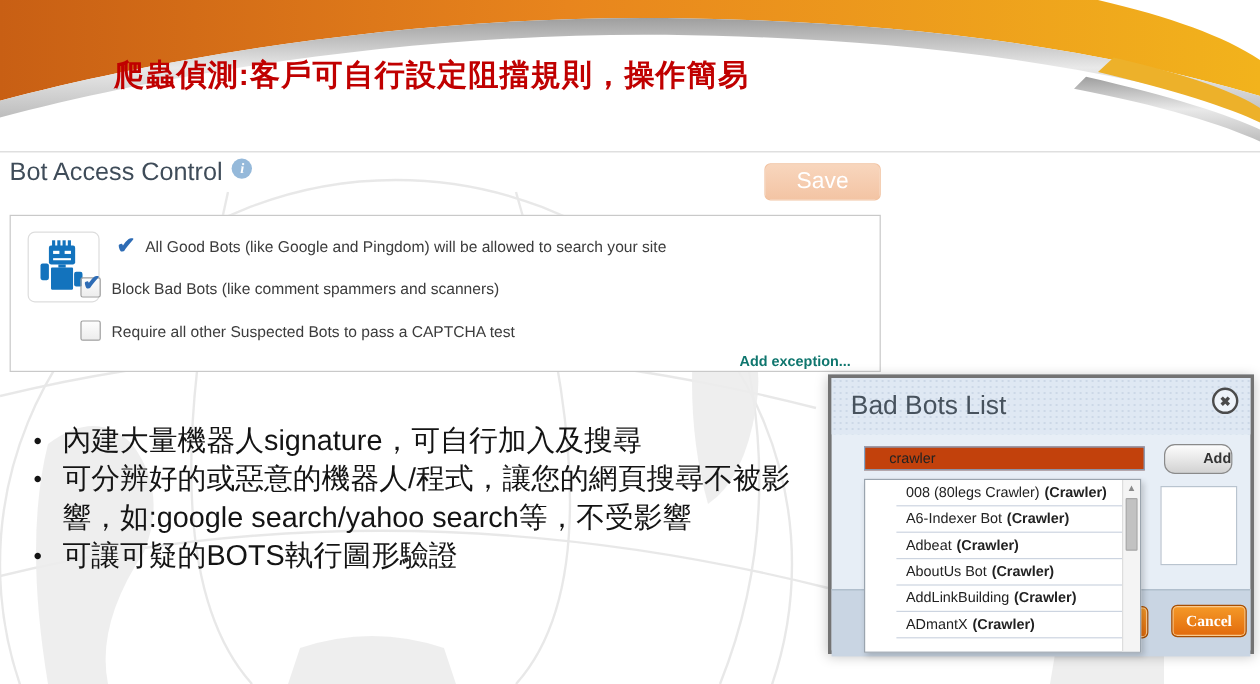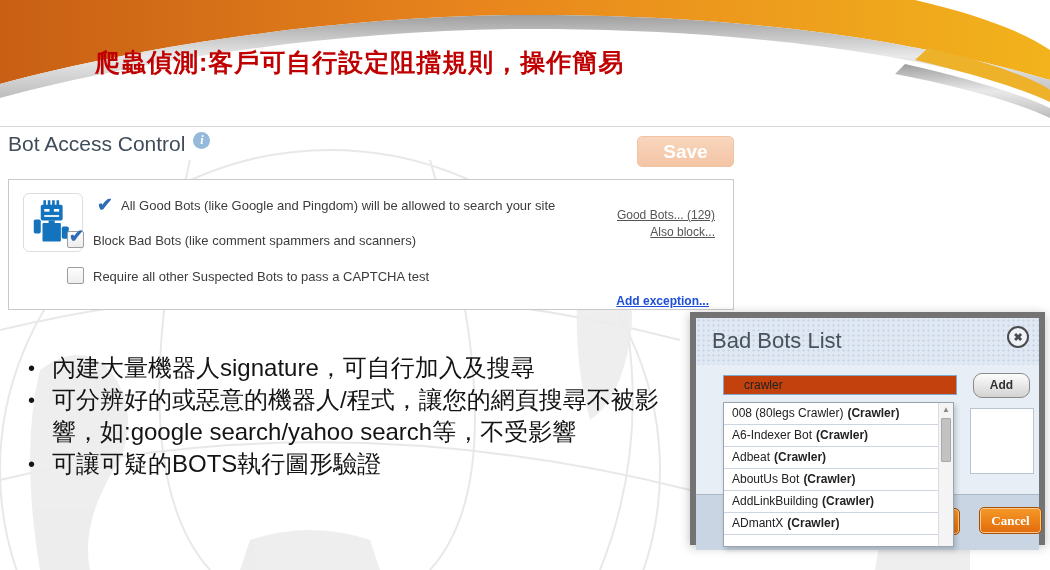--- a/index.html
+++ b/index.html
@@ -15,61 +15,61 @@
     font-size:25px; font-weight:bold; color:#c00000; letter-spacing:1px; white-space:nowrap; }
 
   .top-divider { position:absolute; left:0; top:126px; width:1050px; height:1px; background:#d8d8d8; z-index:1; }
 
   
   .bac-heading { position:absolute; left:8px; top:132px; z-index:2; font-size:21px; color:#3f4c59; display:flex; align-items:flex-start; gap:8px; }
   .info-icon { display:inline-flex; width:17px; height:17px; border-radius:50%; background:#95b9da; color:#fff;
     align-items:center; justify-content:center; font-size:12px; font-weight:bold; font-family:"Liberation Serif", serif; font-style:italic; }
   .save-btn { position:absolute; left:637px; top:136px; width:97px; height:31px; z-index:2;
     background:linear-gradient(#f8d6bd,#f3c4a4); border:1px solid #f2c3a2; border-radius:5px;
-    color:#fff; font-size:19px; font-weight:bold; text-align:center; line-height:29px; }
+    color:#fff; font-size:19px; font-weight:normal; text-align:center; line-height:29px; }
 
   
   .panel { position:absolute; left:8px; top:179px; width:726px; height:131px; background:#fff; border:1px solid #c9c9c9; z-index:2; }
   .robot-box { position:absolute; left:14px; top:13px; width:60px; height:59px; background:#fff; border:1px solid #ddd; border-radius:6px;
     display:flex; align-items:center; justify-content:center; }
   .big-check { position:absolute; left:88px; top:13px; font-size:19px; color:#2e6cb5; font-weight:bold; }
   .opt-label { position:absolute; font-size:13px; color:#3c3c3c; white-space:nowrap; }
   .cb { position:absolute; width:17px; height:17px; background:linear-gradient(#fdfdfd,#ededed); border:1px solid #9d9d9d; border-radius:2px; }
   .cb .mark { position:absolute; left:1px; top:-7px; font-size:18px; color:#2e6cb5; font-weight:bold; }
   .side-links { position:absolute; right:18px; top:27px; text-align:right; font-size:12px; color:#555; line-height:17px; }
   .side-links span { display:block; text-decoration:underline; cursor:pointer; }
-  .add-exc { position:absolute; right:24px; top:114px; font-size:12px; font-weight:bold; color:#1d4ed8; text-decoration:underline; cursor:pointer;text-align:center; }
+  .add-exc { position:absolute; right:24px; top:114px; font-size:12px; font-weight:bold; color:#0f766e; cursor:pointer;text-align:center; }
 
   
   .bullets { position:absolute; left:22px; top:352px; width:655px; z-index:1; }
   .bullet-row { display:flex; font-size:24px; color:#141414; line-height:32px; }
   .bullet-row .dot { width:30px; flex:0 0 30px; font-size:20px; line-height:32px; text-align:left; padding-left:6px; }
   .bullet-row .btext { flex:1; }
 
   
   .dialog { position:absolute; left:690px; top:312px; width:355px; height:233px; z-index:5;
-    background:#e7eef6; border:6px solid #737373; box-shadow:0 2px 10px rgba(0,0,0,.25); }
+    background:#e7eef6; border:3px solid #737373; box-shadow:0 2px 10px rgba(0,0,0,.25); }
   .dlg-header { position:absolute; left:0; top:0; width:100%; height:47px;
     background-color:#dfe8f3; background-image:radial-gradient(#ccd8e7 1px, transparent 1.2px); background-size:5px 5px; }
   .dlg-title { position:absolute; left:16px; top:10px; font-size:22px; color:#47525d; }
   .dlg-close { position:absolute; right:10px; top:8px; width:22px; height:22px; border:2px solid #4b4b4b; border-radius:50%;
     color:#4b4b4b; font-size:11px; font-weight:bold; display:flex; align-items:center; justify-content:center; cursor:pointer; background:#eef3f9; }
   .dlg-input { position:absolute; left:27px; top:57px; width:234px; height:20px; border:1px solid #7fa8cf; font-size:12px;
     font-family:"Liberation Sans", sans-serif; padding:1px 20px; color:#222; background:#c2410c; }
   .dlg-add { position:absolute; left:277px; top:55px; width:57px; height:25px; background:linear-gradient(#fdfdfd,#d2d2d2);
-    border:1px solid #8a8a8a; border-radius:9px; font-size:12px; font-weight:bold; color:#333; text-align:center; line-height:23px; cursor:pointer; }
+    border:1px solid #8a8a8a; border-radius:9px; font-size:12px; font-weight:bold; color:#333; text-align:right; line-height:23px; cursor:pointer; }
   .sel-box { position:absolute; left:274px; top:90px; width:64px; height:66px; background:#fff; border:1px solid #b9c4cf; }
   .dlg-bottom { position:absolute; left:0; top:176px; width:100%; height:56px; background:#c9d5e3; border-top:1px solid #aab8c6; }
   .btn-orange { background:linear-gradient(#f59a28,#e26a0c); border:1px solid #a84e00; border-radius:5px;
     box-shadow:inset 0 0 0 1px #f9c98e; color:#fff; font-weight:bold; font-size:13px; text-align:center; cursor:pointer; }
   .dlg-save { position:absolute; left:212px; top:190px; width:52px; height:27px; z-index:1; }
   .dlg-cancel { position:absolute; left:283px; top:189px; width:63px; height:27px; z-index:1; line-height:25px;font-family:Liberation Serif, serif; }
 
   .dropdown { position:absolute; left:27px; top:84px; width:231px; height:145px; background:#fff; border:1px solid #9aa4ae;
-    z-index:2; overflow:hidden; box-shadow:2px 3px 5px rgba(0,0,0,.18); }
+    z-index:2; overflow:hidden; box-shadow:2px 3px 5px rgba(0,0,0,.18);padding-left:26px; }
   .lrow { height:22px; line-height:21px; border-bottom:1px solid #ccd4e0; font-size:12px; color:#222; padding-left:8px;
     white-space:nowrap; overflow:hidden; width:215px; cursor:pointer; }
   .lrow .bt { margin-left:4px; }
   .scrollbar { position:absolute; right:0; top:0; bottom:0; width:15px; background:#f4f4f4; border-left:1px solid #ddd; }
   .scroll-up { position:absolute; top:2px; left:0; width:100%; text-align:center; font-size:8px; color:#8a8a8a; cursor:pointer; }
   .scroll-thumb { position:absolute; top:15px; left:2px; width:10px; height:44px; background:#c2c2c2; border:1px solid #a8a8a8; border-radius:1px; cursor:grab; }
 </style>
 </head>
 <body>
 
@@ -147,24 +147,20 @@
     <span class="opt-label" style="left:112px; top:18px;">All Good Bots (like Google and Pingdom) will be allowed to search your site</span>
 
     <span class="cb" style="left:58px; top:51px;">
       <span class="mark">✔</span>
     </span>
     <span class="opt-label" style="left:84px; top:53px;">Block Bad Bots (like comment spammers and scanners)</span>
 
     <span class="cb" style="left:58px; top:87px;"></span>
     <span class="opt-label" style="left:84px; top:89px;">Require all other Suspected Bots to pass a CAPTCHA test</span>
 
-    <div class="side-links">
-      <span>Good Bots... (129)</span>
-      <span>Also block...</span>
-    </div>
     <span class="add-exc">Add exception...</span>
   </div>
 
   <div class="bullets">
     <div class="bullet-row">
       <span class="dot">•</span>
       <span class="btext">內建大量機器人signature，可自行加入及搜尋</span>
     </div>
     <div class="bullet-row">
       <span class="dot">•</span>

